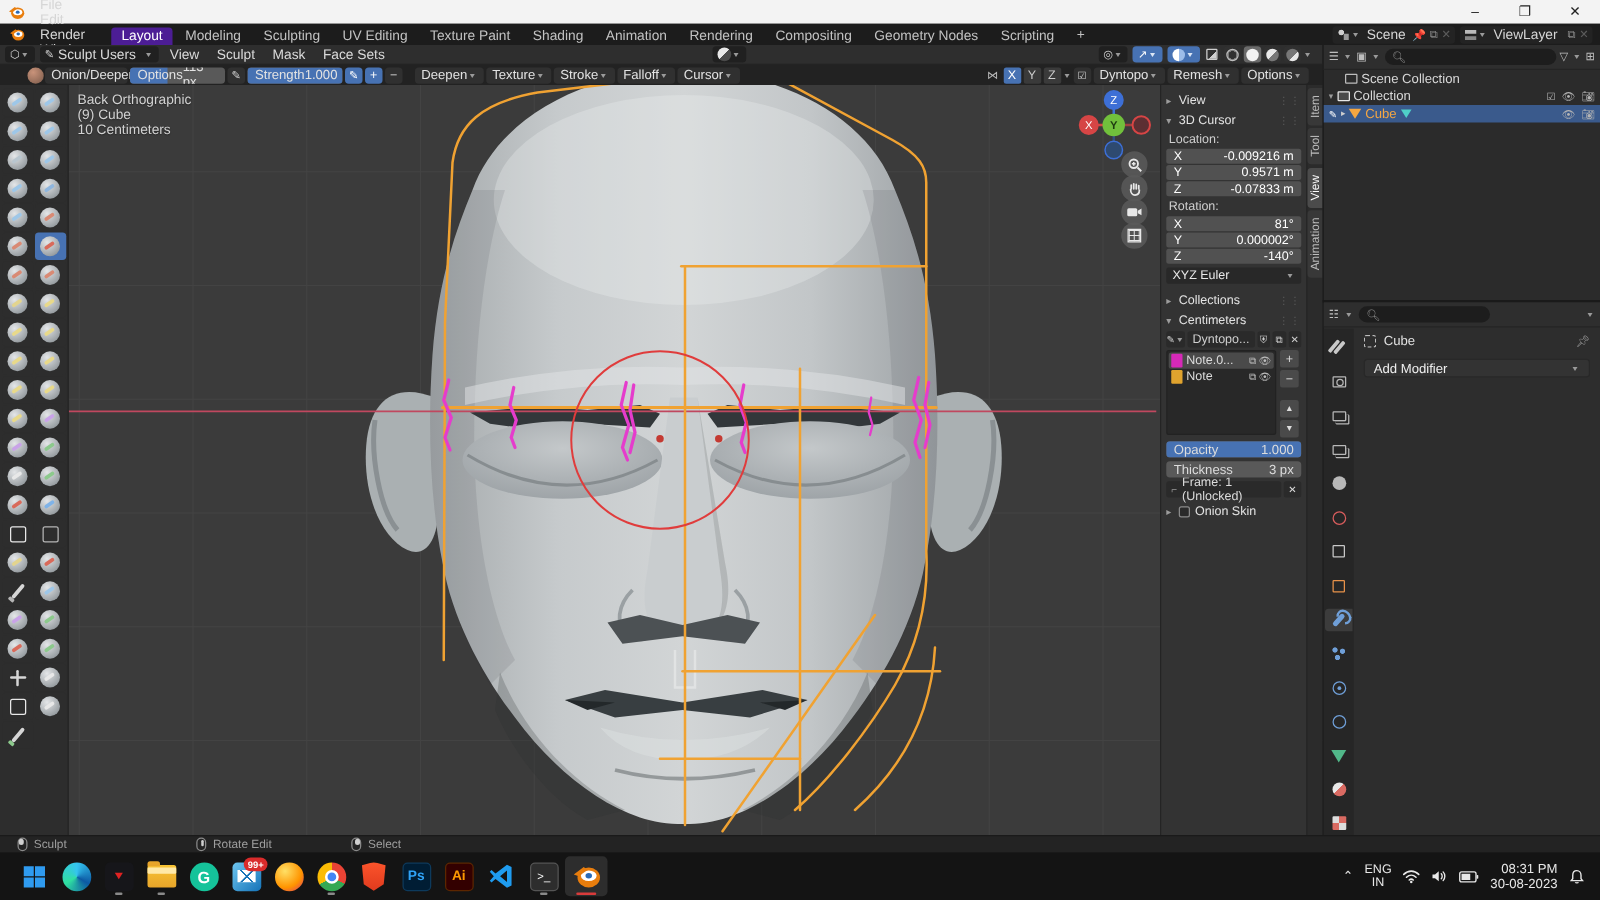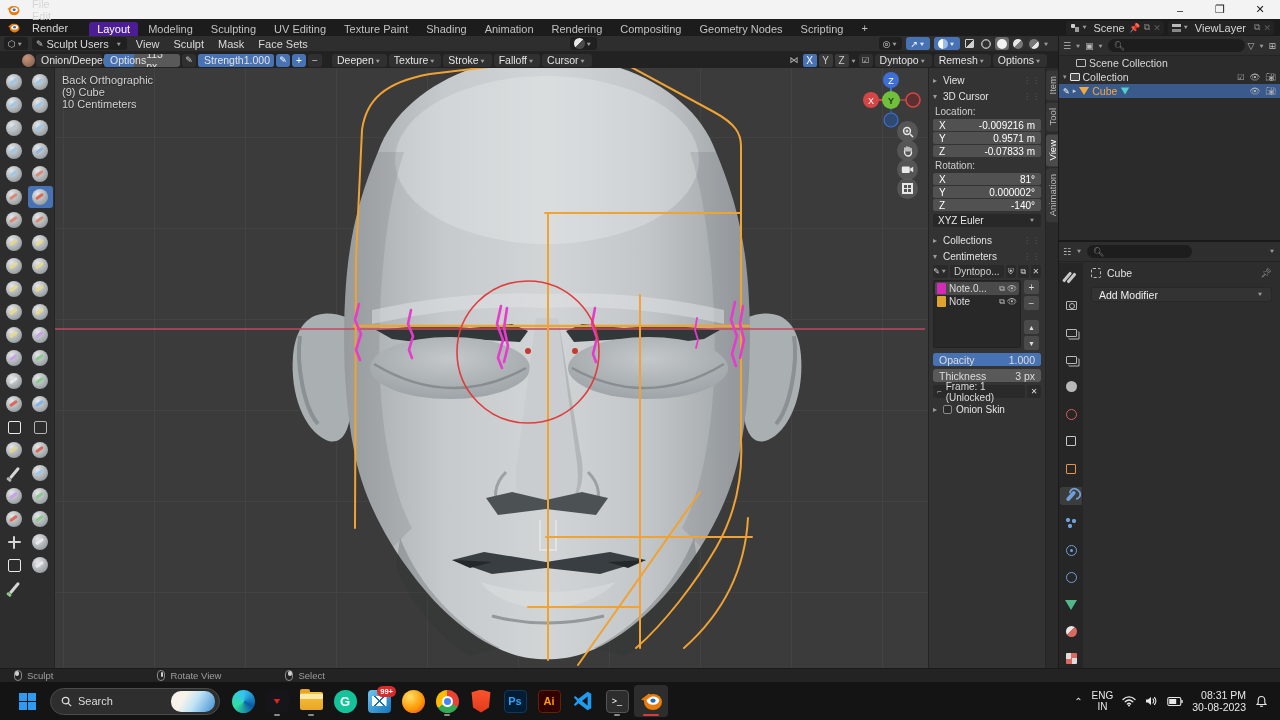--- a/index.html
+++ b/index.html
@@ -826,42 +826,34 @@
       <span>Add Modifier</span>
       <span class="chev">▾</span>
     </div>
   </div>
 </div>
 
 <div id="statusbar">
   <span class="mouse-ico mouse-l"></span>
   <span>Sculpt</span>
   <span class="mouse-ico mouse-m" style="margin-left:104px"></span>
-  <span>Rotate View</span>
+  <span>Rotate Edit</span>
   <span class="mouse-ico mouse-r" style="margin-left:64px"></span>
   <span>Select</span>
 </div>
 
 <div id="taskbar">
   <div id="startbtn">
       <div class="winlogo">
         <div></div>
         <div></div>
         <div></div>
         <div></div>
       </div>
     </div>
-  <div id="searchbox">
-    <svg width="11" height="11" viewBox="0 0 12 12">
-        <circle cx="5" cy="5" r="3.6" fill="none" stroke="#dcdcdc" stroke-width="1.4"></circle>
-        <line x1="8" y1="8" x2="11" y2="11" stroke="#dcdcdc" stroke-width="1.4"></line>
-      </svg>
-    <span>Search</span>
-    <div id="search-thumb"></div>
-  </div>
   <div class="tb-ic">
       <span style="width:23px;height:23px;border-radius:50%;background:conic-gradient(#35c4f0,#0c59a4,#30e0a1,#35c4f0)"></span>
     </div>
   <div class="tb-ic">
       <span class="appsq" style="background:#16161a">
         <span style="color:#e02222;font-size:11px;transform:scaleY(.8)">▼</span>
       </span>
       <span class="under"></span>
     </div>
   <div class="tb-ic">

